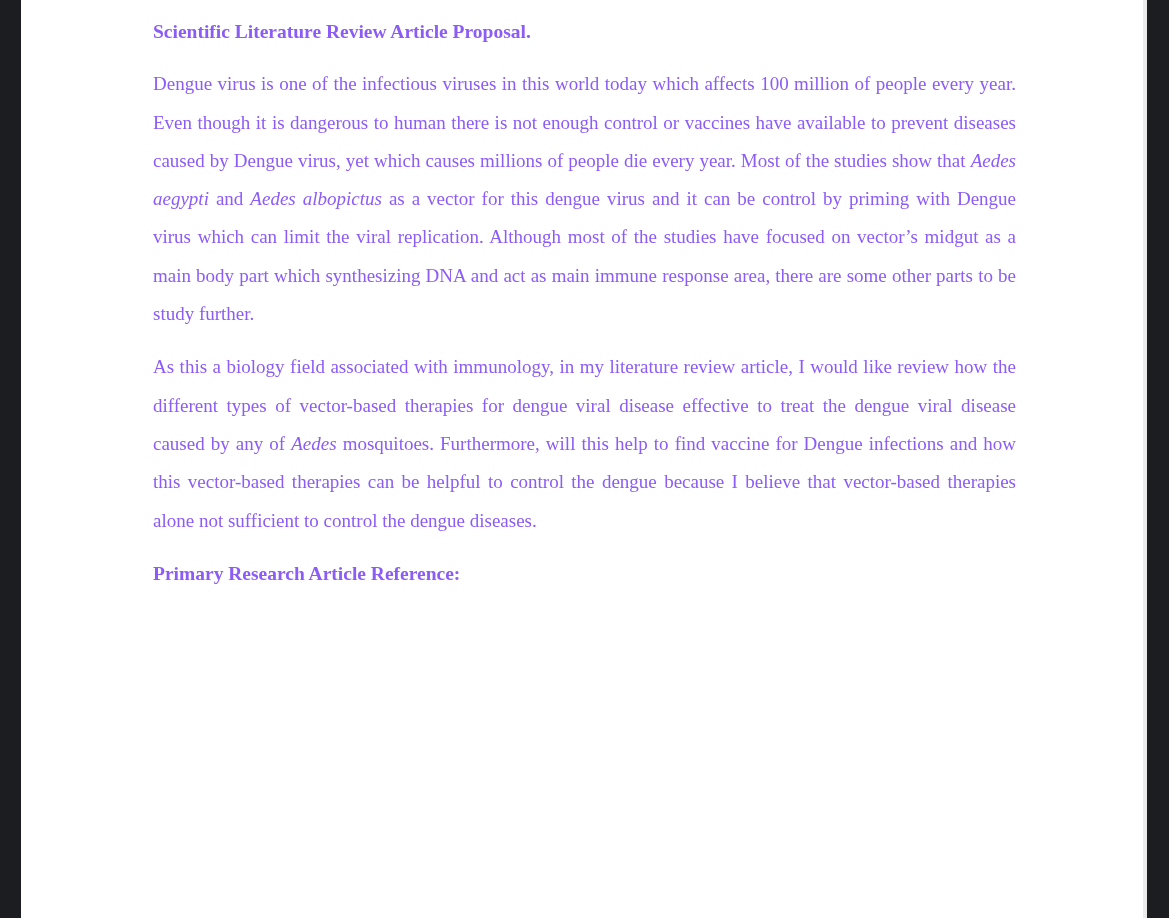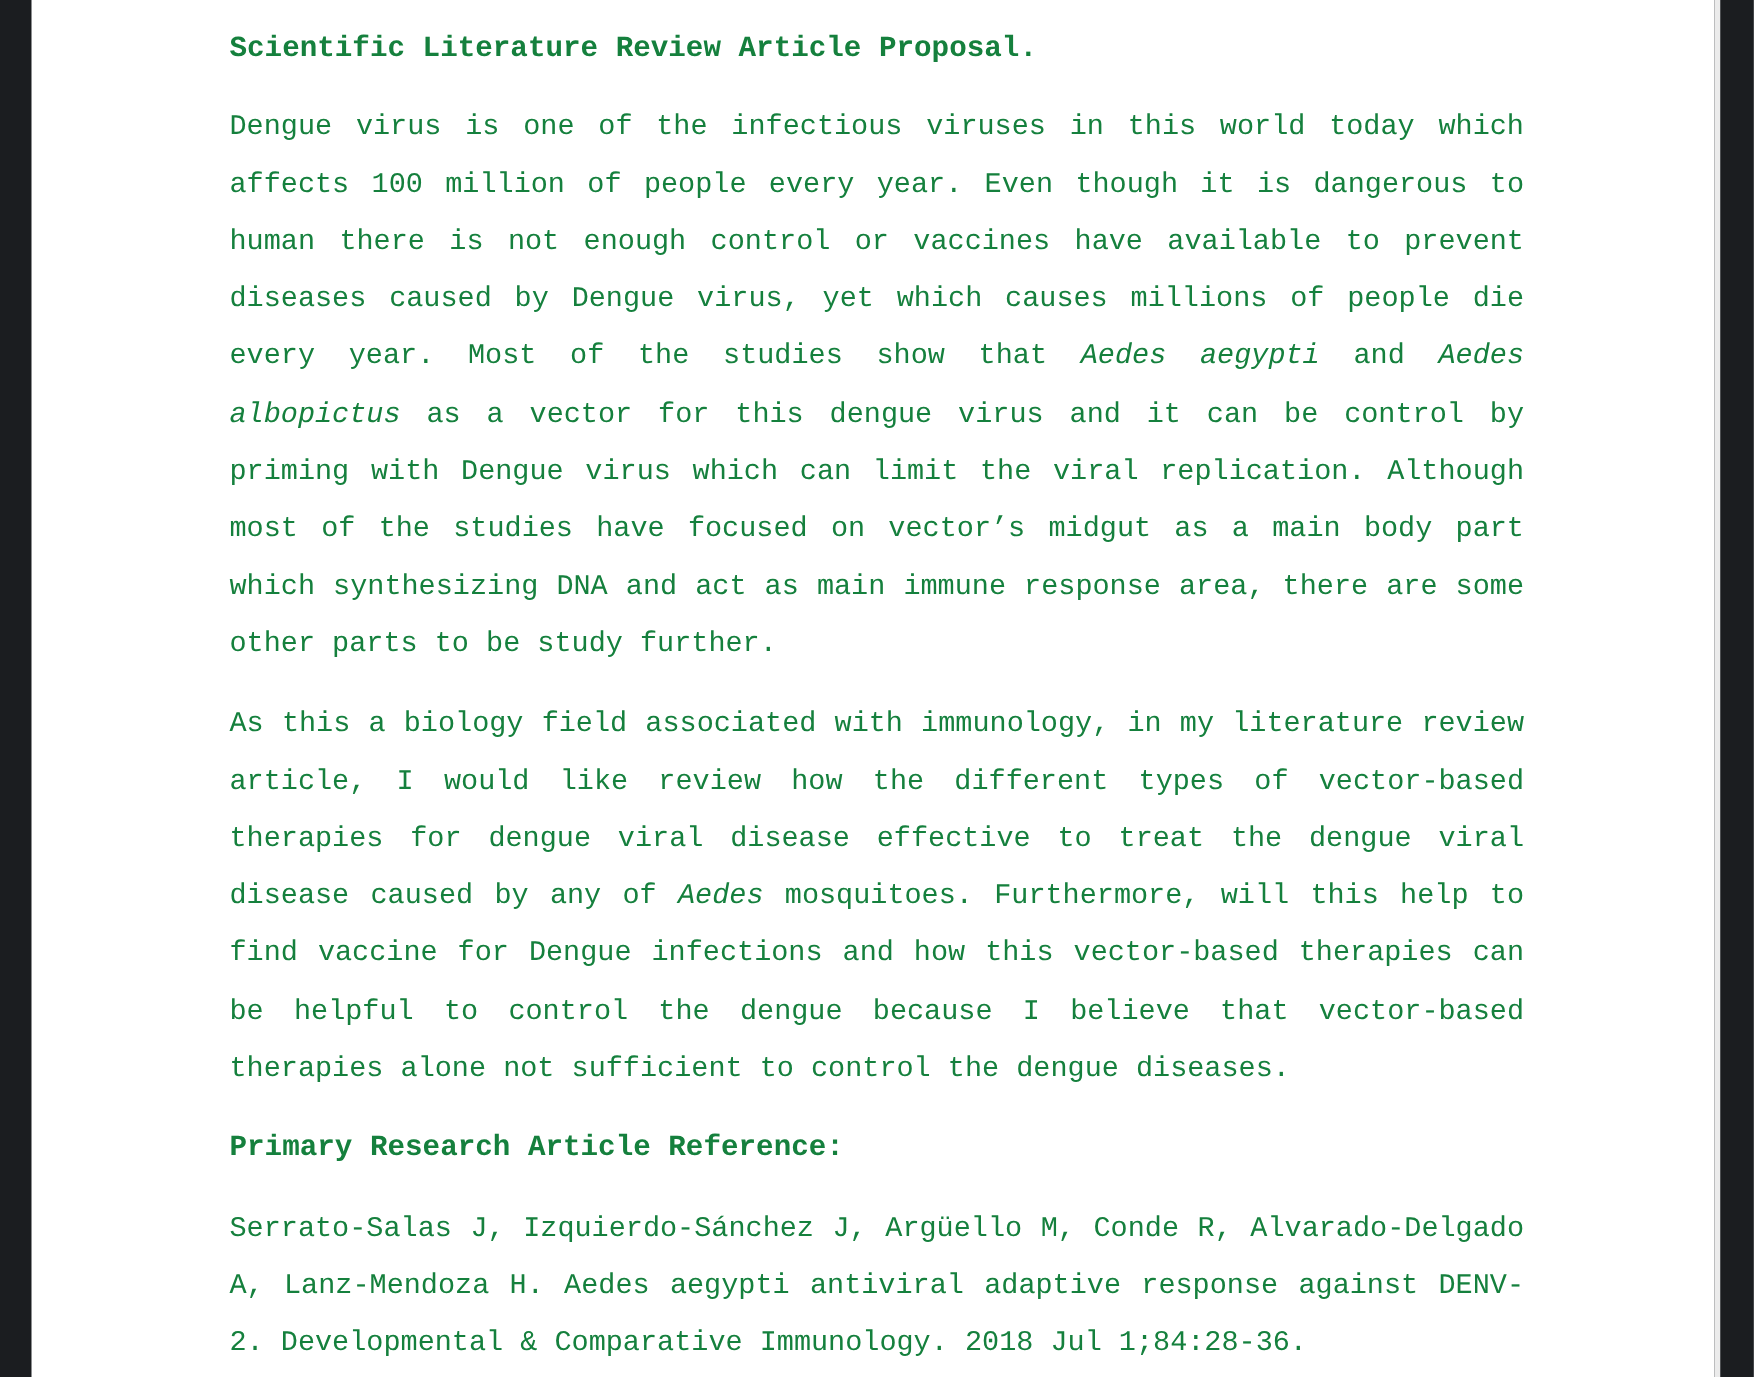--- a/index.html
+++ b/index.html
@@ -27,24 +27,24 @@
     flex: 0 0 auto;
     width: 4px;
     height: 100%;
     background: #ebebeb;
   }
   .page {
     flex: 1 1 auto;
     height: 100%;
     background: #ffffff;
     padding: 13px 127px 0 132px;
-    font-family: Liberation Mono, monospace;
+    font-family: Liberation Serif, serif;
     font-size: 19px;
     line-height: 38.3px;
-    color: #15803d;
+    color: #8b5cf6;
   }
   .doc-title {
     font-size: 19.5px;
     font-weight: bold;
     margin: 0 0 14px 0;
     text-align: left;
   }
   .doc-paragraph {
     margin: 0 0 15px 0;
     text-align: justify;
@@ -65,18 +65,17 @@
 
   <div class="page">
     <h1 class="doc-title">Scientific Literature Review Article Proposal.</h1>
 
     <p class="doc-paragraph"><span>Dengue virus is one of the infectious viruses in this world today which affects 100 million of people every year. Even though it is dangerous to human there is not enough control or vaccines have available to prevent diseases caused by Dengue virus, yet which causes millions of people die every year. Most of the studies show that </span><em>Aedes aegypti</em><span> and </span><em>Aedes albopictus</em><span> as a vector for this dengue virus and it can be control by priming with Dengue virus which can limit the viral replication. Although most of the studies have focused on vector’s midgut as a main body part which synthesizing DNA and act as main immune response area, there are some other parts to be study further.</span></p>
 
     <p class="doc-paragraph"><span>As this a biology field associated with immunology, in my literature review article, I would like review how the different types of vector-based therapies for dengue viral disease effective to treat the dengue viral disease caused by any of </span><em>Aedes</em><span> mosquitoes. Furthermore, will this help to find vaccine for Dengue infections and how this vector-based therapies can be helpful to control the dengue because I believe that vector-based therapies alone not sufficient to control the dengue diseases.</span></p>
 
     <h2 class="doc-subheading">Primary Research Article Reference:</h2>
 
-    <p class="doc-paragraph">Serrato-Salas J, Izquierdo-Sánchez J, Argüello M, Conde R, Alvarado-Delgado A, Lanz-Mendoza H. Aedes aegypti antiviral adaptive response against DENV-2. Developmental &amp; Comparative Immunology. 2018 Jul 1;84:28-36.</p>
   </div>
 
   <div class="page-edge"></div>
   <div class="gutter right"></div>
 </div>
 
 </body></html>

